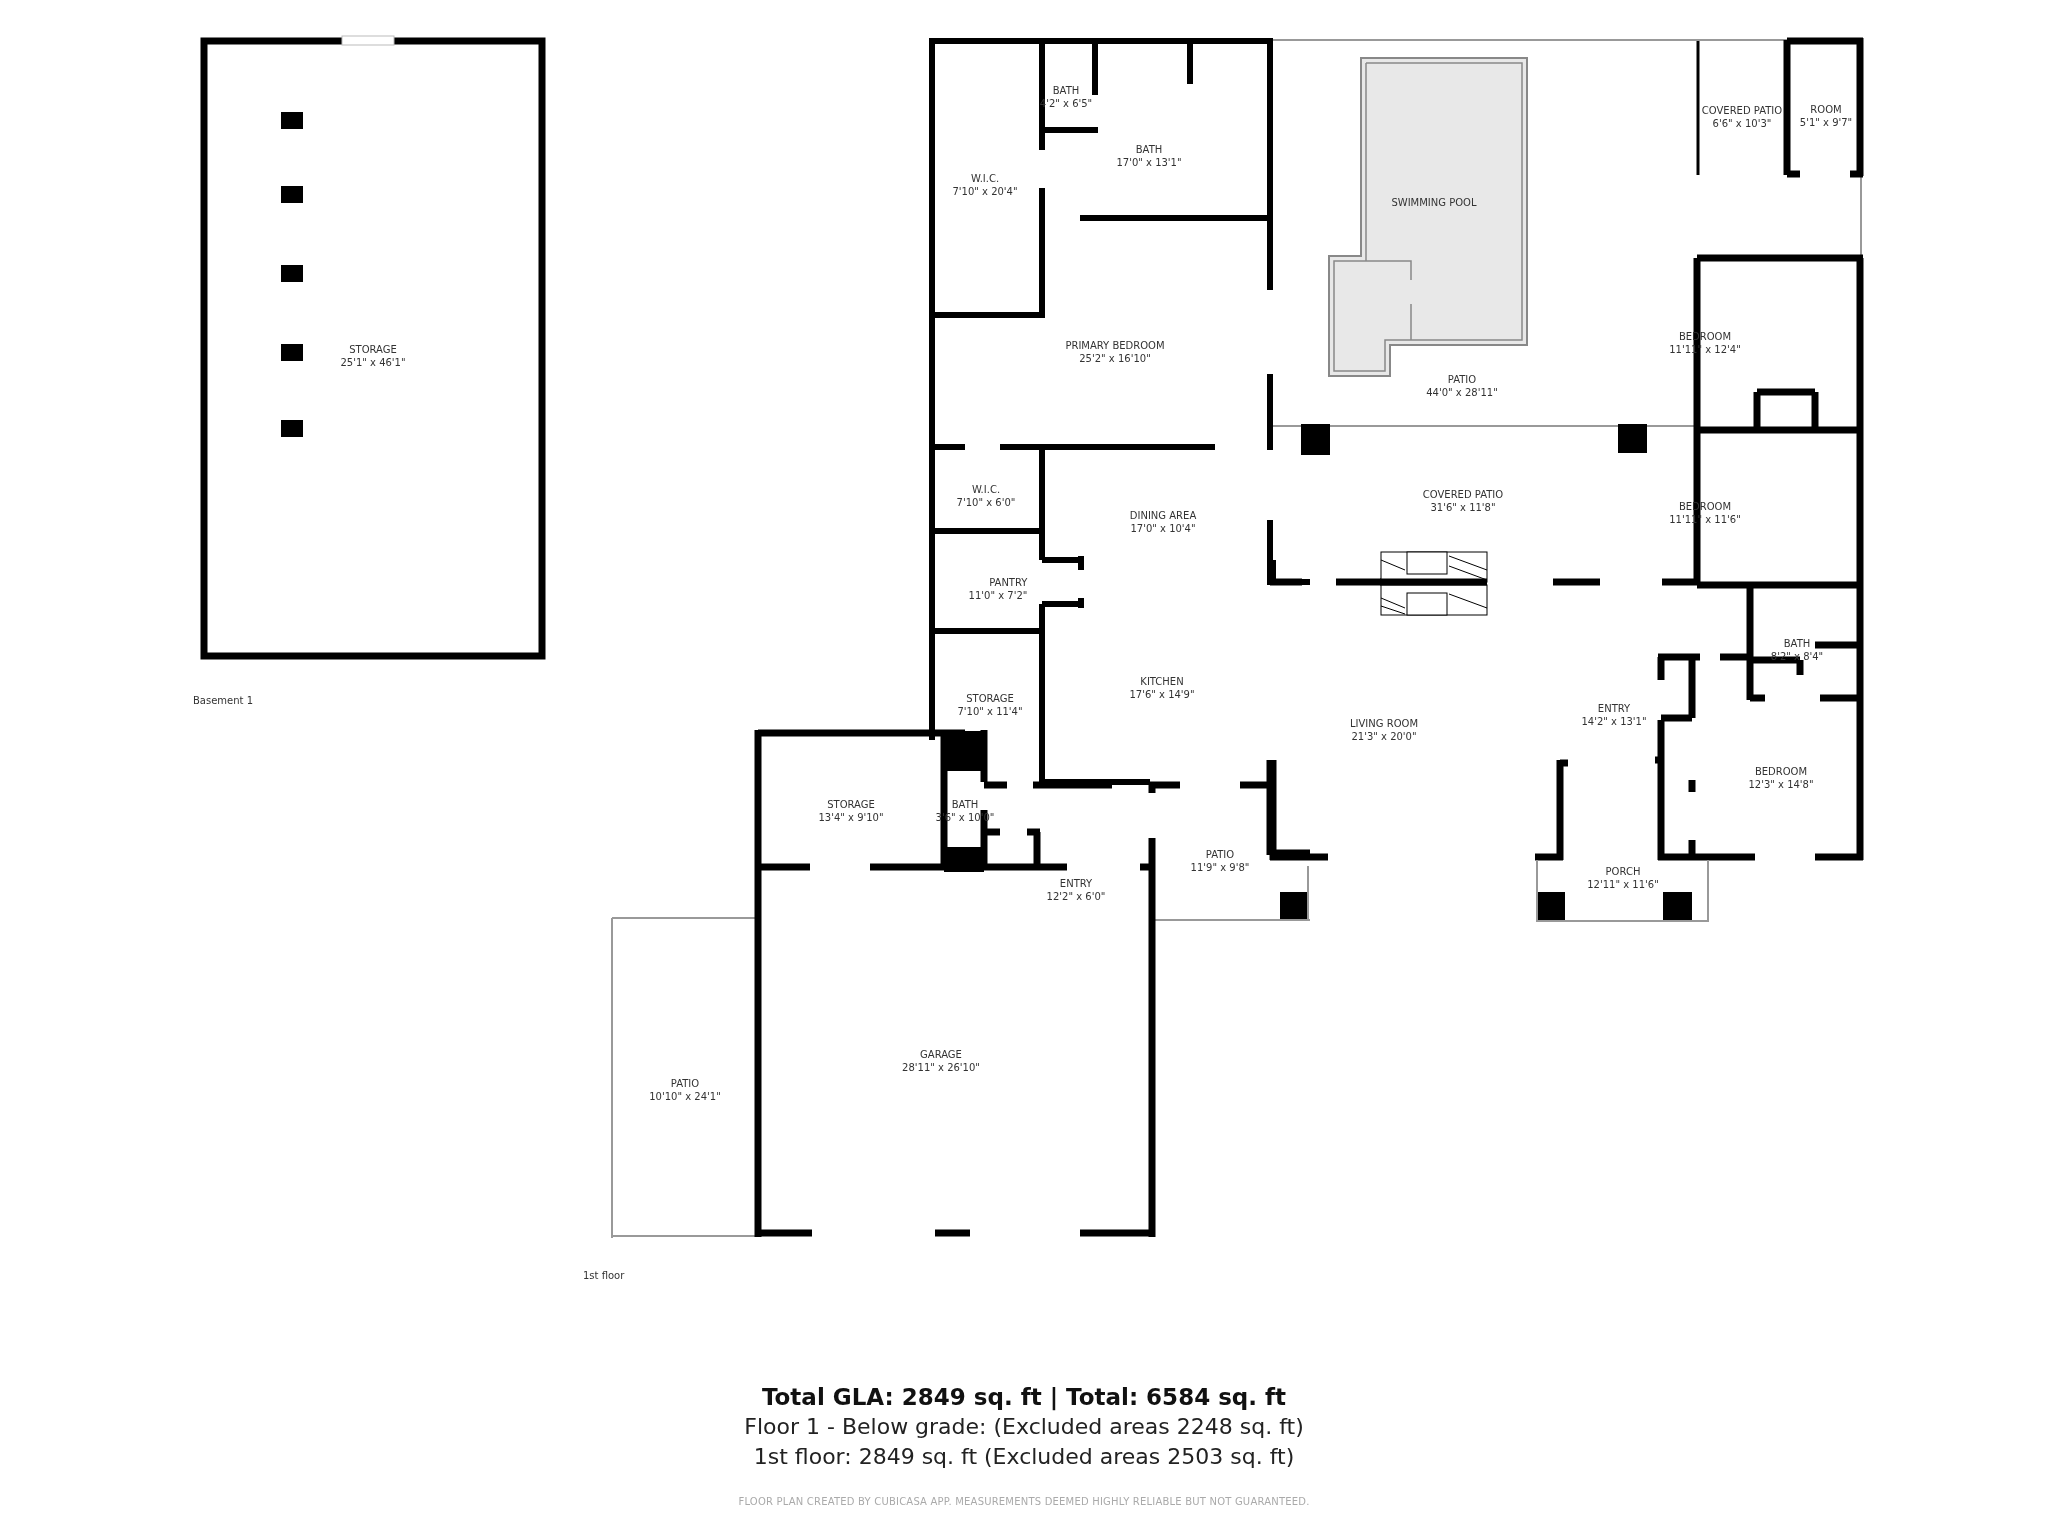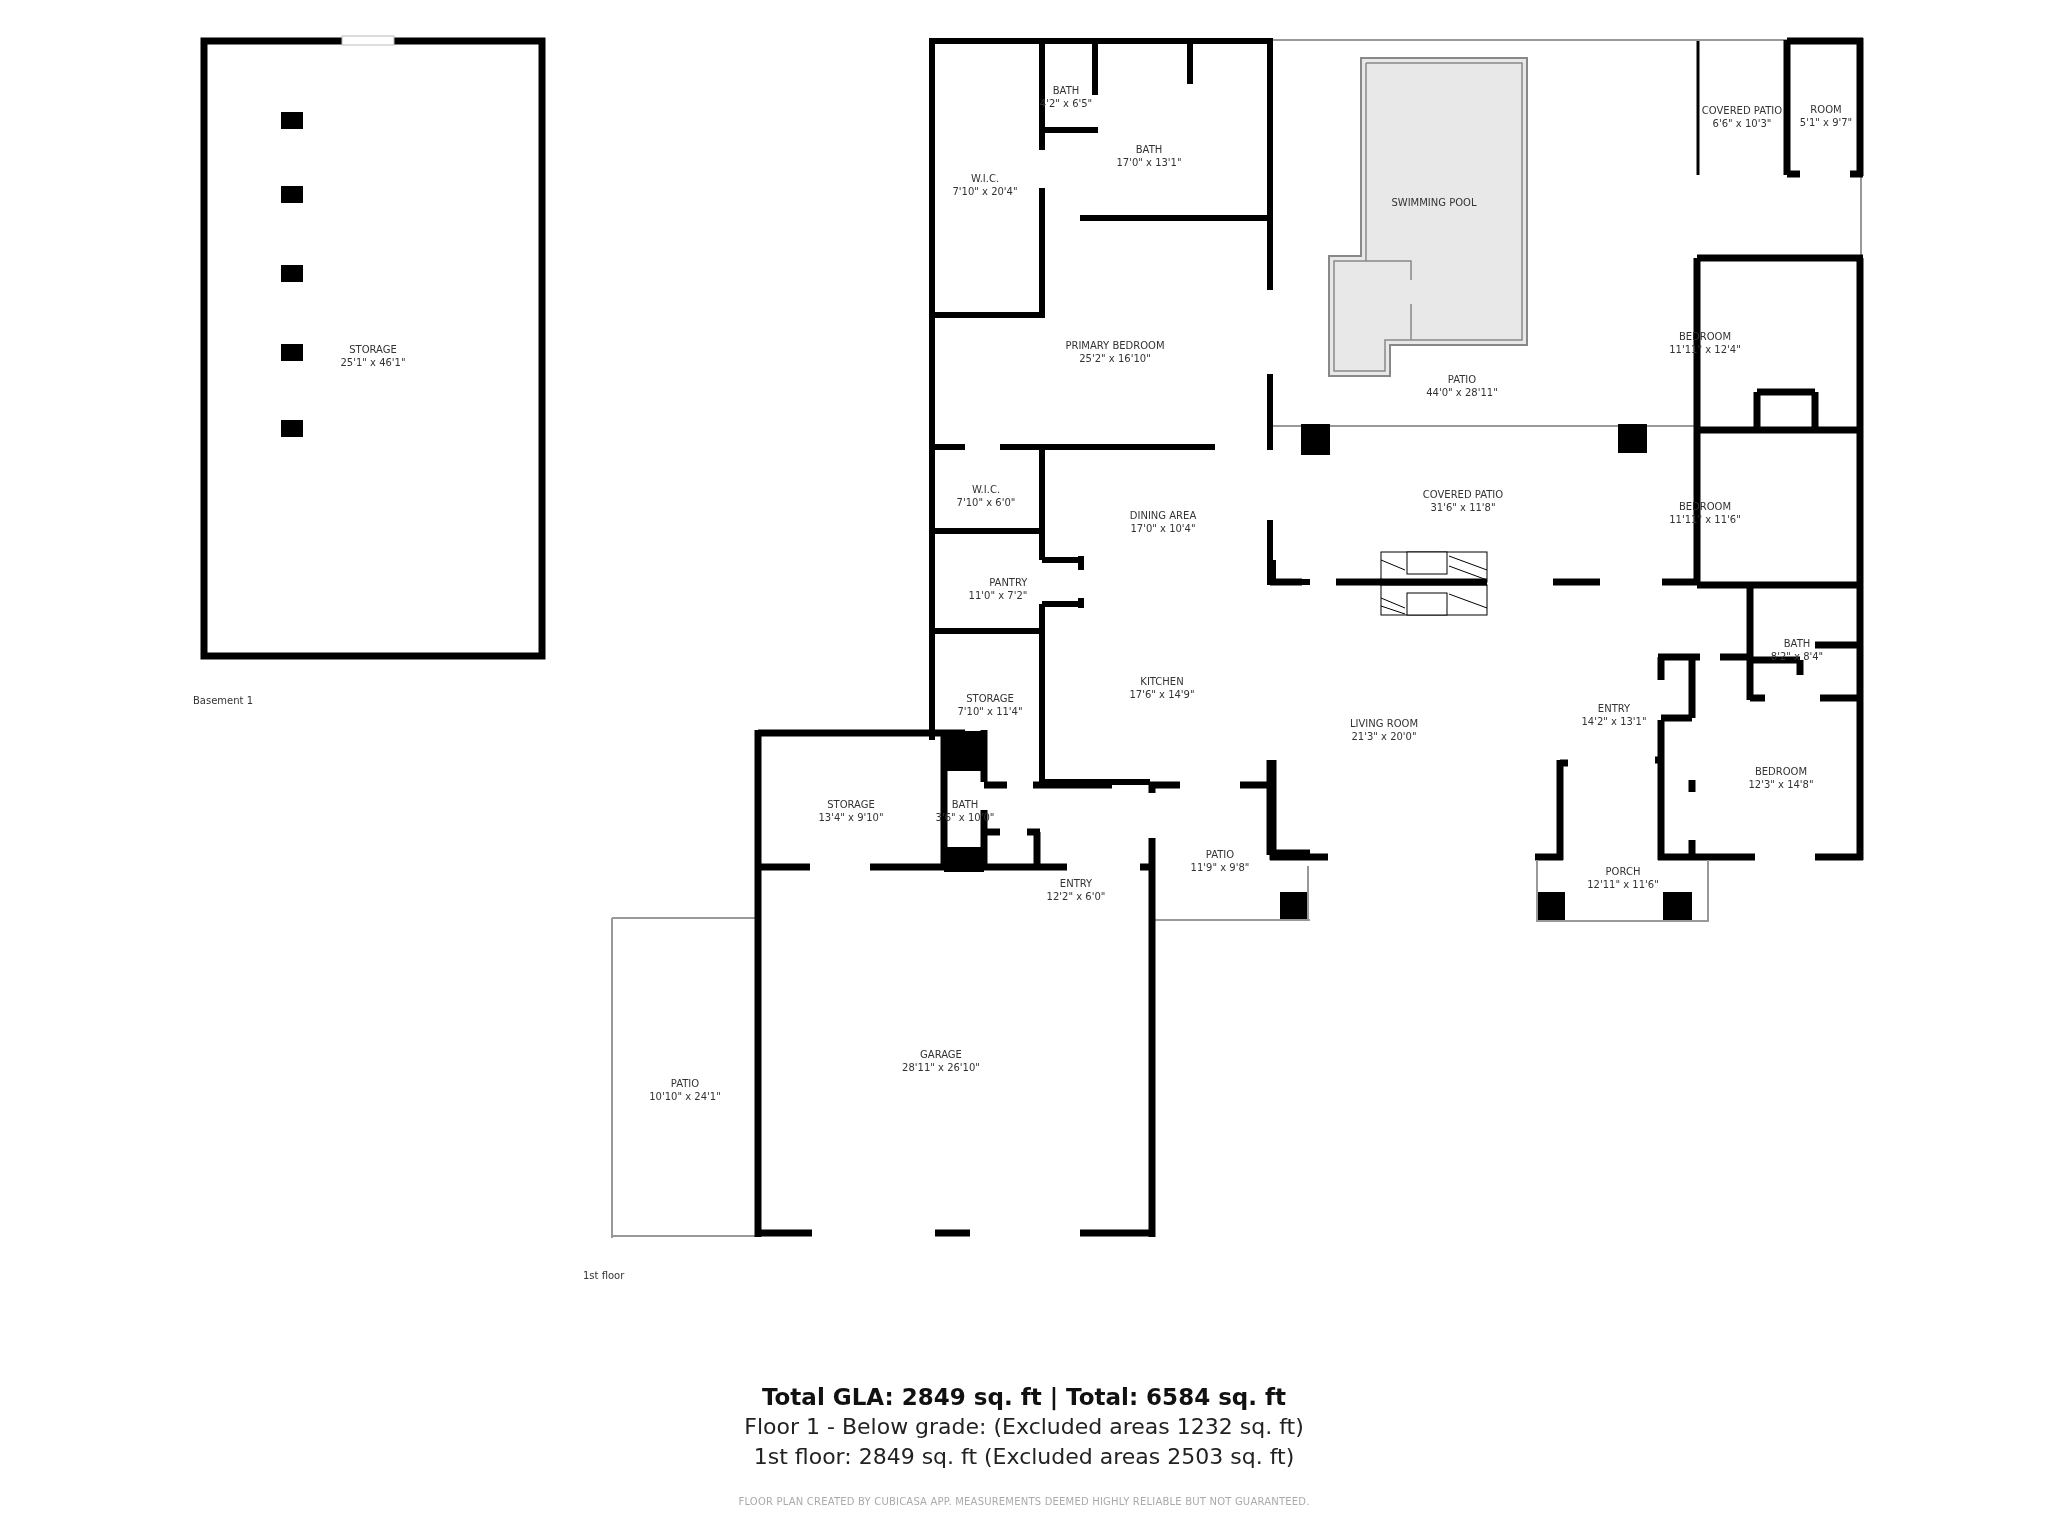--- a/index.html
+++ b/index.html
@@ -297,16 +297,16 @@
     <span class="nm">GARAGE</span>
     <span class="dm">28'11" x 26'10"</span>
   </div>
 <div class="lbl" style="left:685px; top:1090px;">
     <span class="nm">PATIO</span>
     <span class="dm">10'10" x 24'1"</span>
   </div>
 
 <div class="summary">
   <div class="tot">Total GLA: 2849 sq. ft | Total: 6584 sq. ft</div>
-  <div class="ln">Floor 1 - Below grade: (Excluded areas 1232 sq. ft)</div>
+  <div class="ln">Floor 1 - Below grade: (Excluded areas 2248 sq. ft)</div>
   <div class="ln">1st floor: 2849 sq. ft (Excluded areas 2503 sq. ft)</div>
   <div class="disc">FLOOR PLAN CREATED BY CUBICASA APP. MEASUREMENTS DEEMED HIGHLY RELIABLE BUT NOT GUARANTEED.</div>
 </div>
 
 </body></html>

